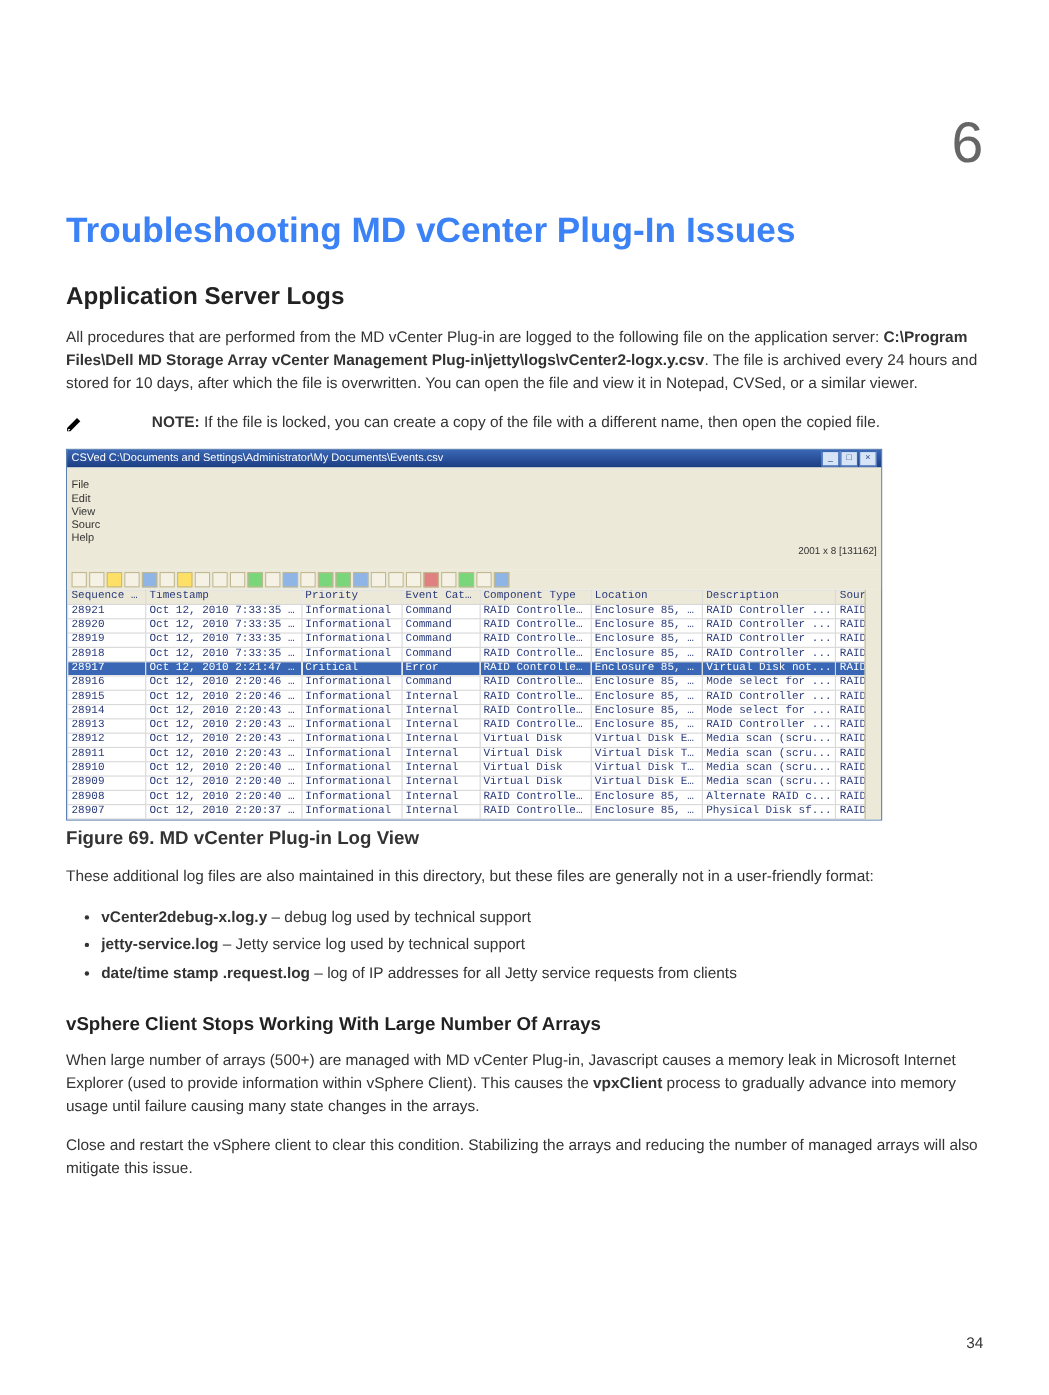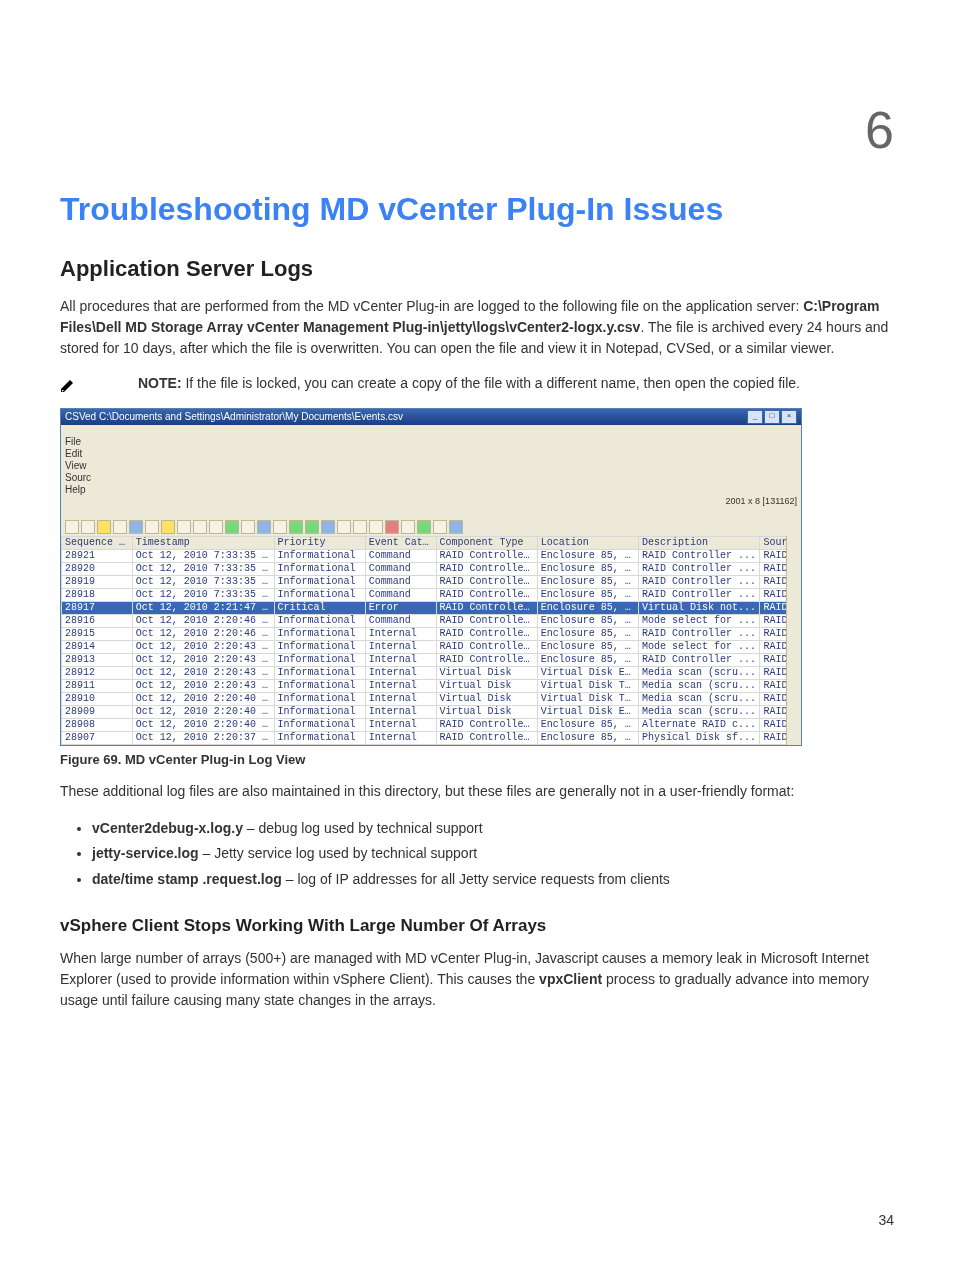--- a/index.html
+++ b/index.html
@@ -58,21 +58,21 @@
     height: 16px;
     margin: 2px 14px 0 0;
     flex-shrink: 0;
   }
   .note-body {
     flex: 1;
     font-size: 14px;
     line-height: 1.5;
   }
   .figure-caption {
-    font-size: 13px;
+    font-size: 17px;
     font-weight: bold;
     margin: 6px 0 14px 0;
   }
   ul.bullets {
     list-style: disc;
     padding-left: 32px;
     margin: 0 0 14px 0;
   }
   ul.bullets li {
     font-size: 14px;
@@ -438,15 +438,16 @@
     <li><span class="bold">jetty-service.log</span><span> – Jetty service log used by technical support</span></li>
     <li><span class="bold">date/time stamp .request.log</span><span> – log of IP addresses for all Jetty service requests from clients</span></li>
   </ul>
 
   <h3>vSphere Client Stops Working With Large Number Of Arrays</h3>
 
   <p>
     <span>When large number of arrays (500+) are managed with MD vCenter Plug-in, Javascript causes a memory leak in Microsoft Internet Explorer (used to provide information within vSphere Client). This causes the </span><span class="bold">vpxClient</span><span> process to gradually advance into memory usage until failure causing many state changes in the arrays.</span>
   </p>
 
+  <p>Close and restart the vSphere client to clear this condition. Stabilizing the arrays and reducing the number of managed arrays will also mitigate this issue.</p>
 
   <div class="page-num">34</div>
 </div>
 
 </body></html>

